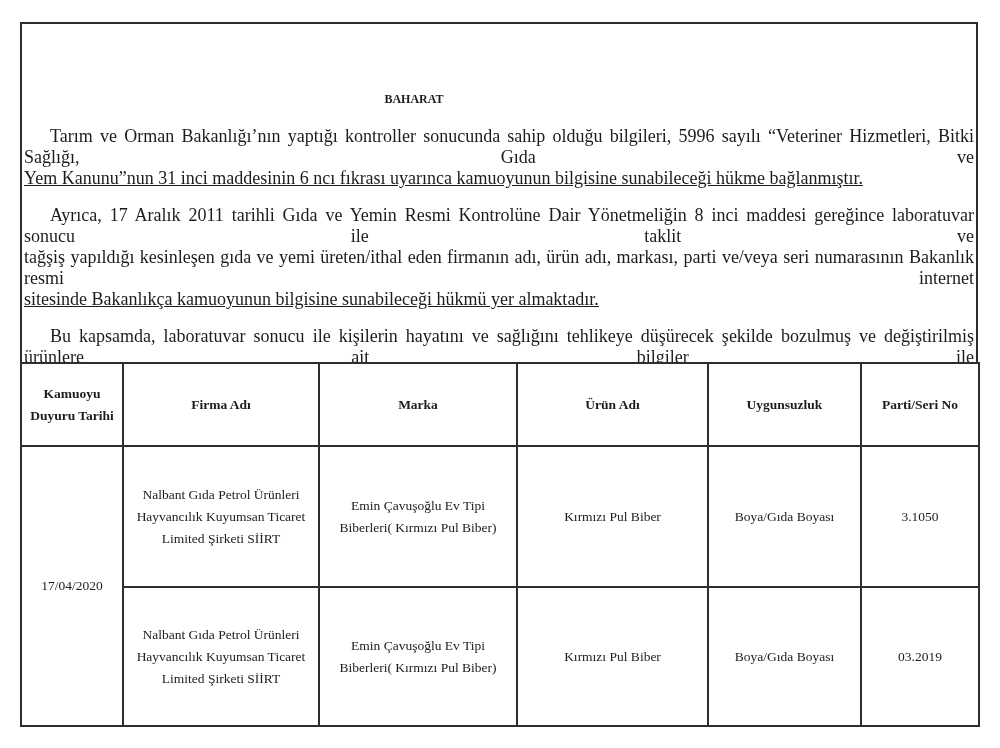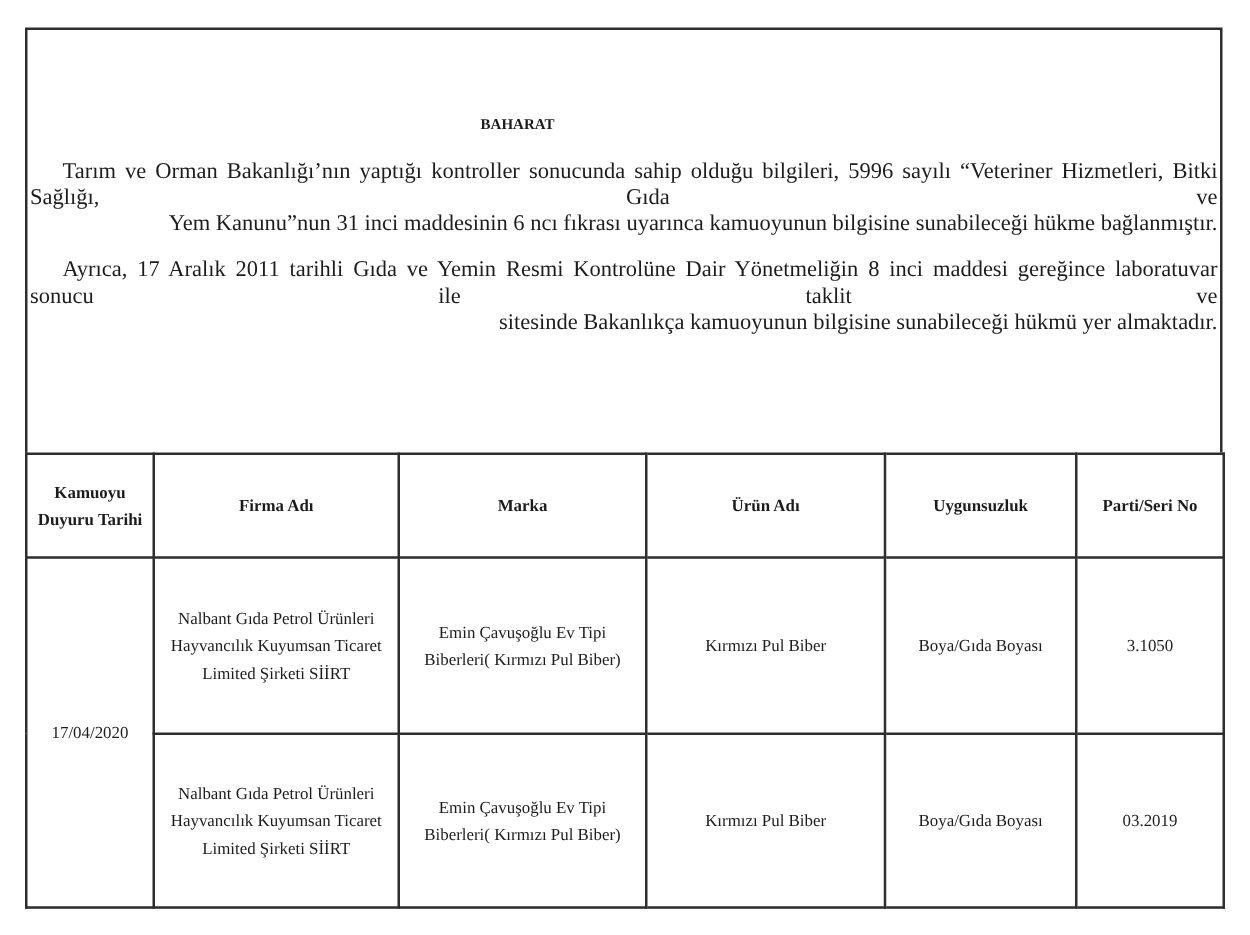--- a/index.html
+++ b/index.html
@@ -16,21 +16,21 @@
     box-sizing: border-box;
     background: var(--paper, #ffffff);
   }
   .title {
     margin-top: 64px; width: 784px;
     text-align: center; font-weight: bold;
     font-size: 12px; line-height: 22px;
   }
   .para { margin: 16px 2px 0 2px; font-size: 18px; line-height: 21px; }
   .line.fill { text-align: justify; text-align-last: justify; }
-  .line.last { text-align: right; }
+  .line.last { text-align: left; text-decoration: underline; }
   .line.indent { text-indent: 26px; }
   .doc-table {
     position: absolute; left: -2px; bottom: -2px;
     width: 958px; border-collapse: collapse; table-layout: fixed;
     background: var(--paper, #ffffff);
     margin-top: 19px;
   }
   .doc-table th, .doc-table td {
     border: 2px solid var(--line, #2e2e2e);
     text-align: center; vertical-align: middle;
@@ -50,24 +50,26 @@
 
   <div class="title">BAHARAT</div>
 
   <div class="para">
     <div class="line fill indent">Tarım ve Orman Bakanlığı’nın yaptığı kontroller sonucunda sahip olduğu bilgileri, 5996 sayılı “Veteriner Hizmetleri, Bitki Sağlığı, Gıda ve</div>
     <div class="line last">Yem Kanunu”nun 31 inci maddesinin 6 ncı fıkrası uyarınca kamuoyunun bilgisine sunabileceği hükme bağlanmıştır.</div>
   </div>
 
   <div class="para">
     <div class="line fill indent">Ayrıca, 17 Aralık 2011 tarihli Gıda ve Yemin Resmi Kontrolüne Dair Yönetmeliğin 8 inci maddesi gereğince laboratuvar sonucu ile taklit ve</div>
+    <div class="line fill">tağşiş yapıldığı kesinleşen gıda ve yemi üreten/ithal eden firmanın adı, ürün adı, markası, parti ve/veya seri numarasının Bakanlık resmi internet</div>
     <div class="line last">sitesinde Bakanlıkça kamuoyunun bilgisine sunabileceği hükmü yer almaktadır.</div>
   </div>
 
   <div class="para">
+    <div class="line fill indent">Bu kapsamda, laboratuvar sonucu ile kişilerin hayatını ve sağlığını tehlikeye düşürecek şekilde bozulmuş ve değiştirilmiş ürünlere ait bilgiler ile</div>
   </div>
 
   <table class="doc-table">
     <colgroup>
       <col style="width:102px">
         <col style="width:196px">
         <col style="width:198px">
       <col style="width:191px">
         <col style="width:153px">
         <col style="width:118px">

